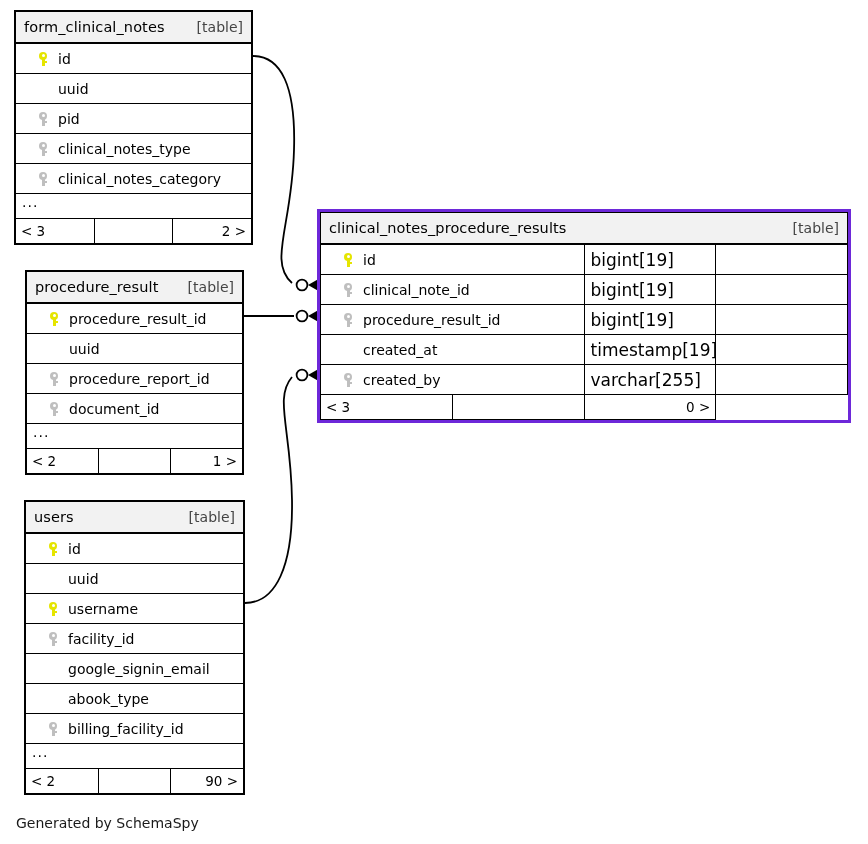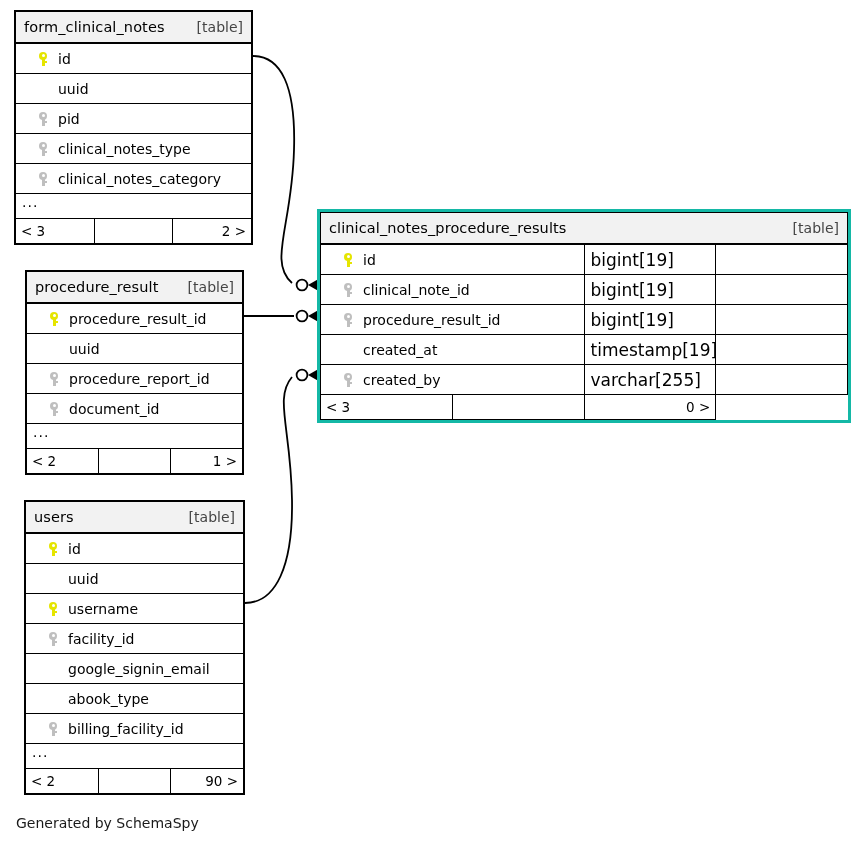--- a/index.html
+++ b/index.html
@@ -35,21 +35,21 @@
   }
 
   
   .table-box {
     position: absolute;
     background: #ffffff;
     box-sizing: border-box;
     border: 1px solid #000000;
   }
   .table-box.focal {
-    border: 3px solid #14b8a6;
+    border: 3px solid #6d28d9;
   }
 
   .tbl {
     border-collapse: collapse;
     table-layout: fixed;
     width: 100%;
     background: #ffffff;
   }
   .tbl td, .tbl th {
     border: 1px solid #000000;

